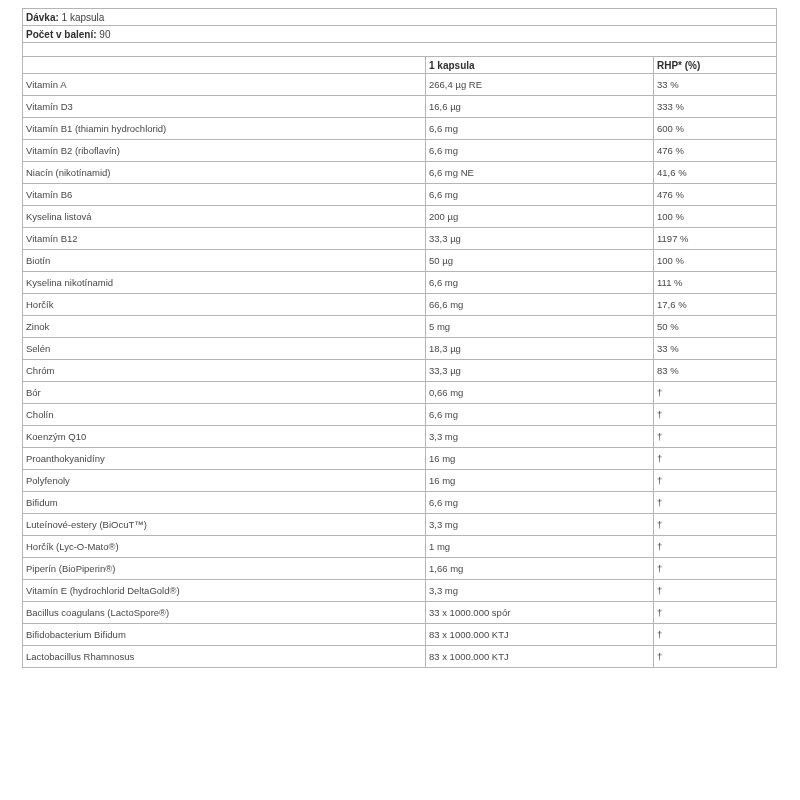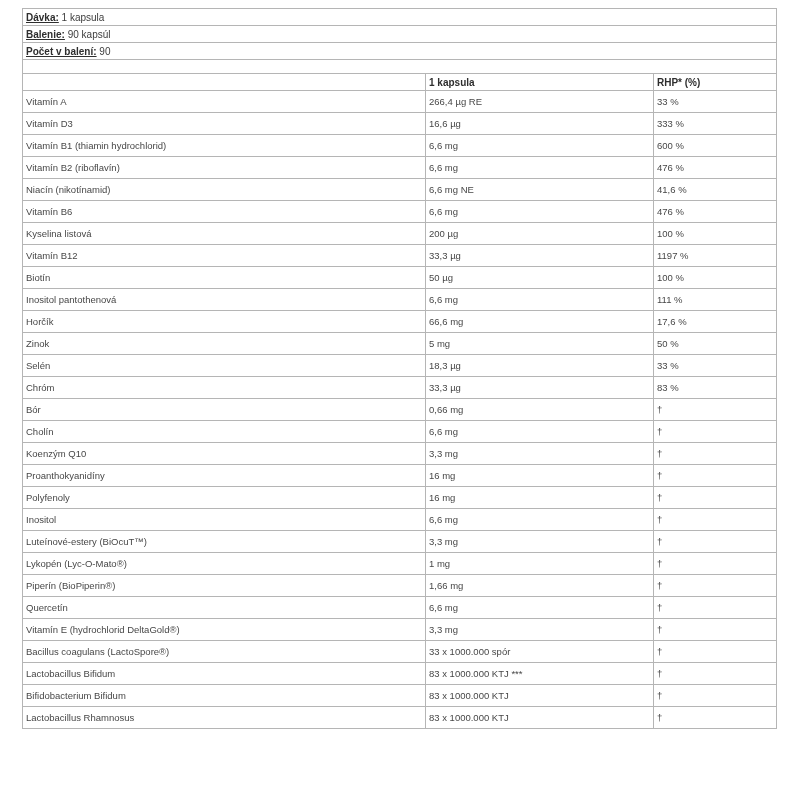--- a/index.html
+++ b/index.html
@@ -31,43 +31,40 @@
     font-weight: normal;
     text-align: left;
     vertical-align: middle;
     overflow: hidden;
     white-space: nowrap;
   }
   col.c-name { width: 403px; }
   col.c-amt  { width: 228px; }
   col.c-rhp  { width: 123px; }
   tr.info-row td { height: 14px; }
-  tr.info-row b { font-weight: bold; color: #2e2e2e; text-decoration: underline; }
+  tr.info-row b { font-weight: bold; color: #2e2e2e; }
   tr.blank-row td { height: 11px; }
   tr.head-row td { height: 14px; font-weight: bold; color: #2e2e2e; }
   tbody.nutrients td { height: 19px; font-size: 9.5px; color: #474747; }
 </style>
 </head>
 <body>
 
 <div class="sheet">
   <table class="facts">
     <colgroup>
       <col class="c-name">
         <col class="c-amt">
         <col class="c-rhp">
     </colgroup>
     <tbody>
       <tr class="info-row">
         <td colspan="3"><b>Dávka:</b> <span>1 kapsula</span></td>
       </tr>
       <tr class="info-row">
-        <td colspan="3"><b>Balenie:</b> <span>90 kapsúl</span></td>
-      </tr>
-      <tr class="info-row">
         <td colspan="3"><b>Počet v balení:</b> <span>90</span></td>
       </tr>
       <tr class="blank-row">
         <td colspan="3"></td>
       </tr>
       <tr class="head-row">
         <td></td>
         <td>1 kapsula</td>
         <td>RHP* (%)</td>
       </tr>
@@ -112,21 +109,21 @@
           <td>Vitamín B12</td>
           <td>33,3 µg</td>
           <td>1197 %</td>
         </tr>
         <tr>
           <td>Biotín</td>
           <td>50 µg</td>
           <td>100 %</td>
         </tr>
         <tr>
-          <td>Inositol pantothenová</td>
+          <td>Kyselina nikotínamid</td>
           <td>6,6 mg</td>
           <td>111 %</td>
         </tr>
         <tr>
           <td>Horčík</td>
           <td>66,6 mg</td>
           <td>17,6 %</td>
         </tr>
         <tr>
           <td>Zinok</td>
@@ -162,57 +159,47 @@
           <td>Proanthokyanidíny</td>
           <td>16 mg</td>
           <td>†</td>
         </tr>
         <tr>
           <td>Polyfenoly</td>
           <td>16 mg</td>
           <td>†</td>
         </tr>
         <tr>
-          <td>Inositol</td>
+          <td>Bifidum</td>
           <td>6,6 mg</td>
           <td>†</td>
         </tr>
         <tr>
           <td>Luteínové-estery (BiOcuT™)</td>
           <td>3,3 mg</td>
           <td>†</td>
         </tr>
         <tr>
-          <td>Lykopén (Lyc-O-Mato®)</td>
+          <td>Horčík (Lyc-O-Mato®)</td>
           <td>1 mg</td>
           <td>†</td>
         </tr>
         <tr>
           <td>Piperín (BioPiperin®)</td>
           <td>1,66 mg</td>
           <td>†</td>
         </tr>
         <tr>
-          <td>Quercetín</td>
-          <td>6,6 mg</td>
-          <td>†</td>
-        </tr>
-        <tr>
           <td>Vitamín E (hydrochlorid DeltaGold®)</td>
           <td>3,3 mg</td>
           <td>†</td>
         </tr>
         <tr>
           <td>Bacillus coagulans (LactoSpore®)</td>
           <td>33 x 1000.000 spór</td>
-          <td>†</td>
-        </tr>
-        <tr>
-          <td>Lactobacillus Bifidum</td>
-          <td>83 x 1000.000 KTJ ***</td>
           <td>†</td>
         </tr>
         <tr>
           <td>Bifidobacterium Bifidum</td>
           <td>83 x 1000.000 KTJ</td>
           <td>†</td>
         </tr>
         <tr>
           <td>Lactobacillus Rhamnosus</td>
           <td>83 x 1000.000 KTJ</td>

